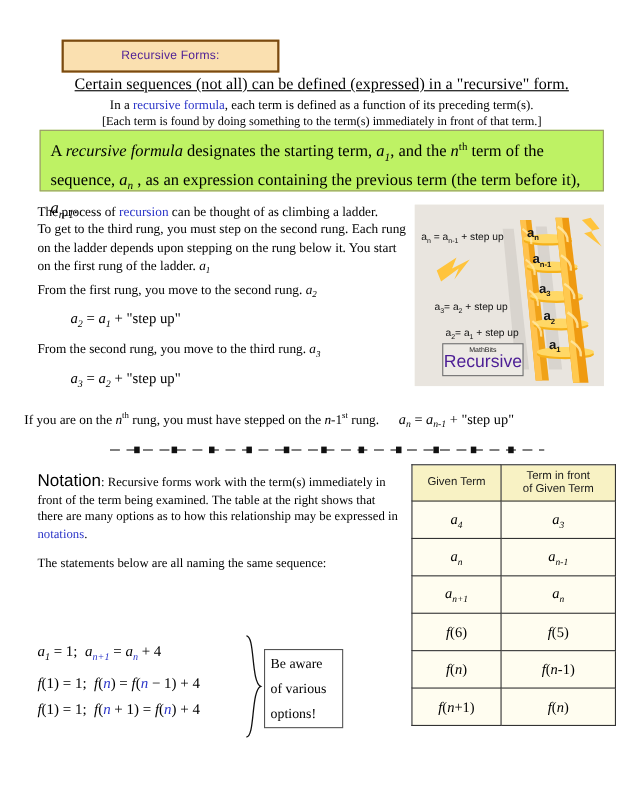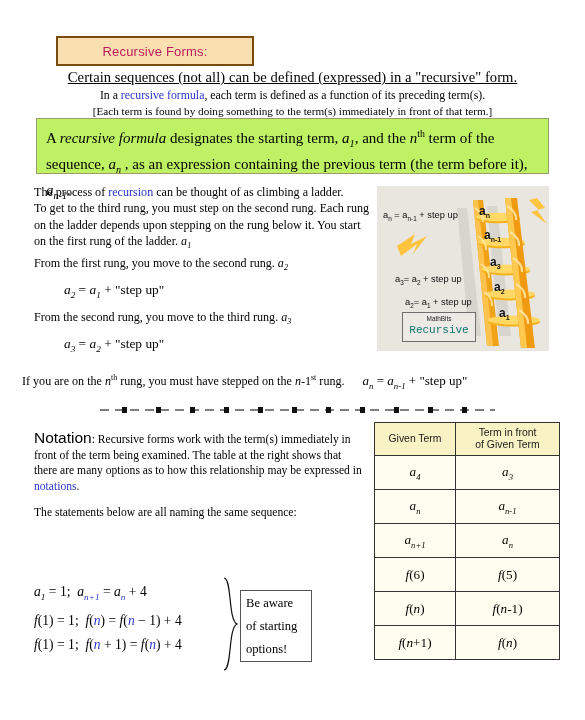--- a/index.html
+++ b/index.html
@@ -37,22 +37,22 @@
     top: 0px;
     width: 198px;
     height: 30px;
     background: #fae0b0;
     border: 2px solid #7a4a10;
     box-sizing: border-box;
     display: flex;
     align-items: center;
     justify-content: center;
     font-family: "Liberation Sans", sans-serif;
-    font-size: 13px;
-    color: #be185d;
+    font-size: 11px;
+    color: #4c1d95;
     letter-spacing: .2px;
   }
   .explicit-note {
     position: absolute;
     left: 284px;
     top: 2px;
     width: 286px;
     font-family: "Liberation Serif", serif;
     font-size: 8.2px;
     line-height: 10px;
@@ -175,24 +175,23 @@
   }
   .mathbits-box .mb-small {
     display: block;
     font-size: 6.4px;
     line-height: 9px;
     margin-top: 1px;
     color: #222;
   }
   .mathbits-box .mb-big {
     display: block;
-    font-size: 11px;
+    font-size: 16px;
     line-height: 14px;
-    color: #0f766e;
-    font-family: Liberation Mono, monospace;
+    color: #4c1d95;
   }
 
   
   .divider {
     position: absolute;
     left: 100px;
     top: 400px;
     width: 395px;
     height: 8px;
   }
@@ -410,21 +409,21 @@
   </div>
 
   <div class="brace">
     <svg width="18" height="96" viewBox="0 0 18 96" xmlns="http://www.w3.org/2000/svg">
       <path d="M2 2 C10 2 6 44 15 48 C6 52 10 94 2 94" fill="none" stroke="#111" stroke-width="1.2"></path>
     </svg>
   </div>
 
   <div class="aware-box">
     <div>Be aware</div>
-    <div>of starting</div>
+    <div>of various</div>
     <div>options!</div>
   </div>
 
   <table class="term-table">
     <thead>
       <tr>
         <th style="width:76px">Given Term</th>
         <th style="width:99px">
           <span>Term in front</span><br>
           <span>of Given Term</span>

